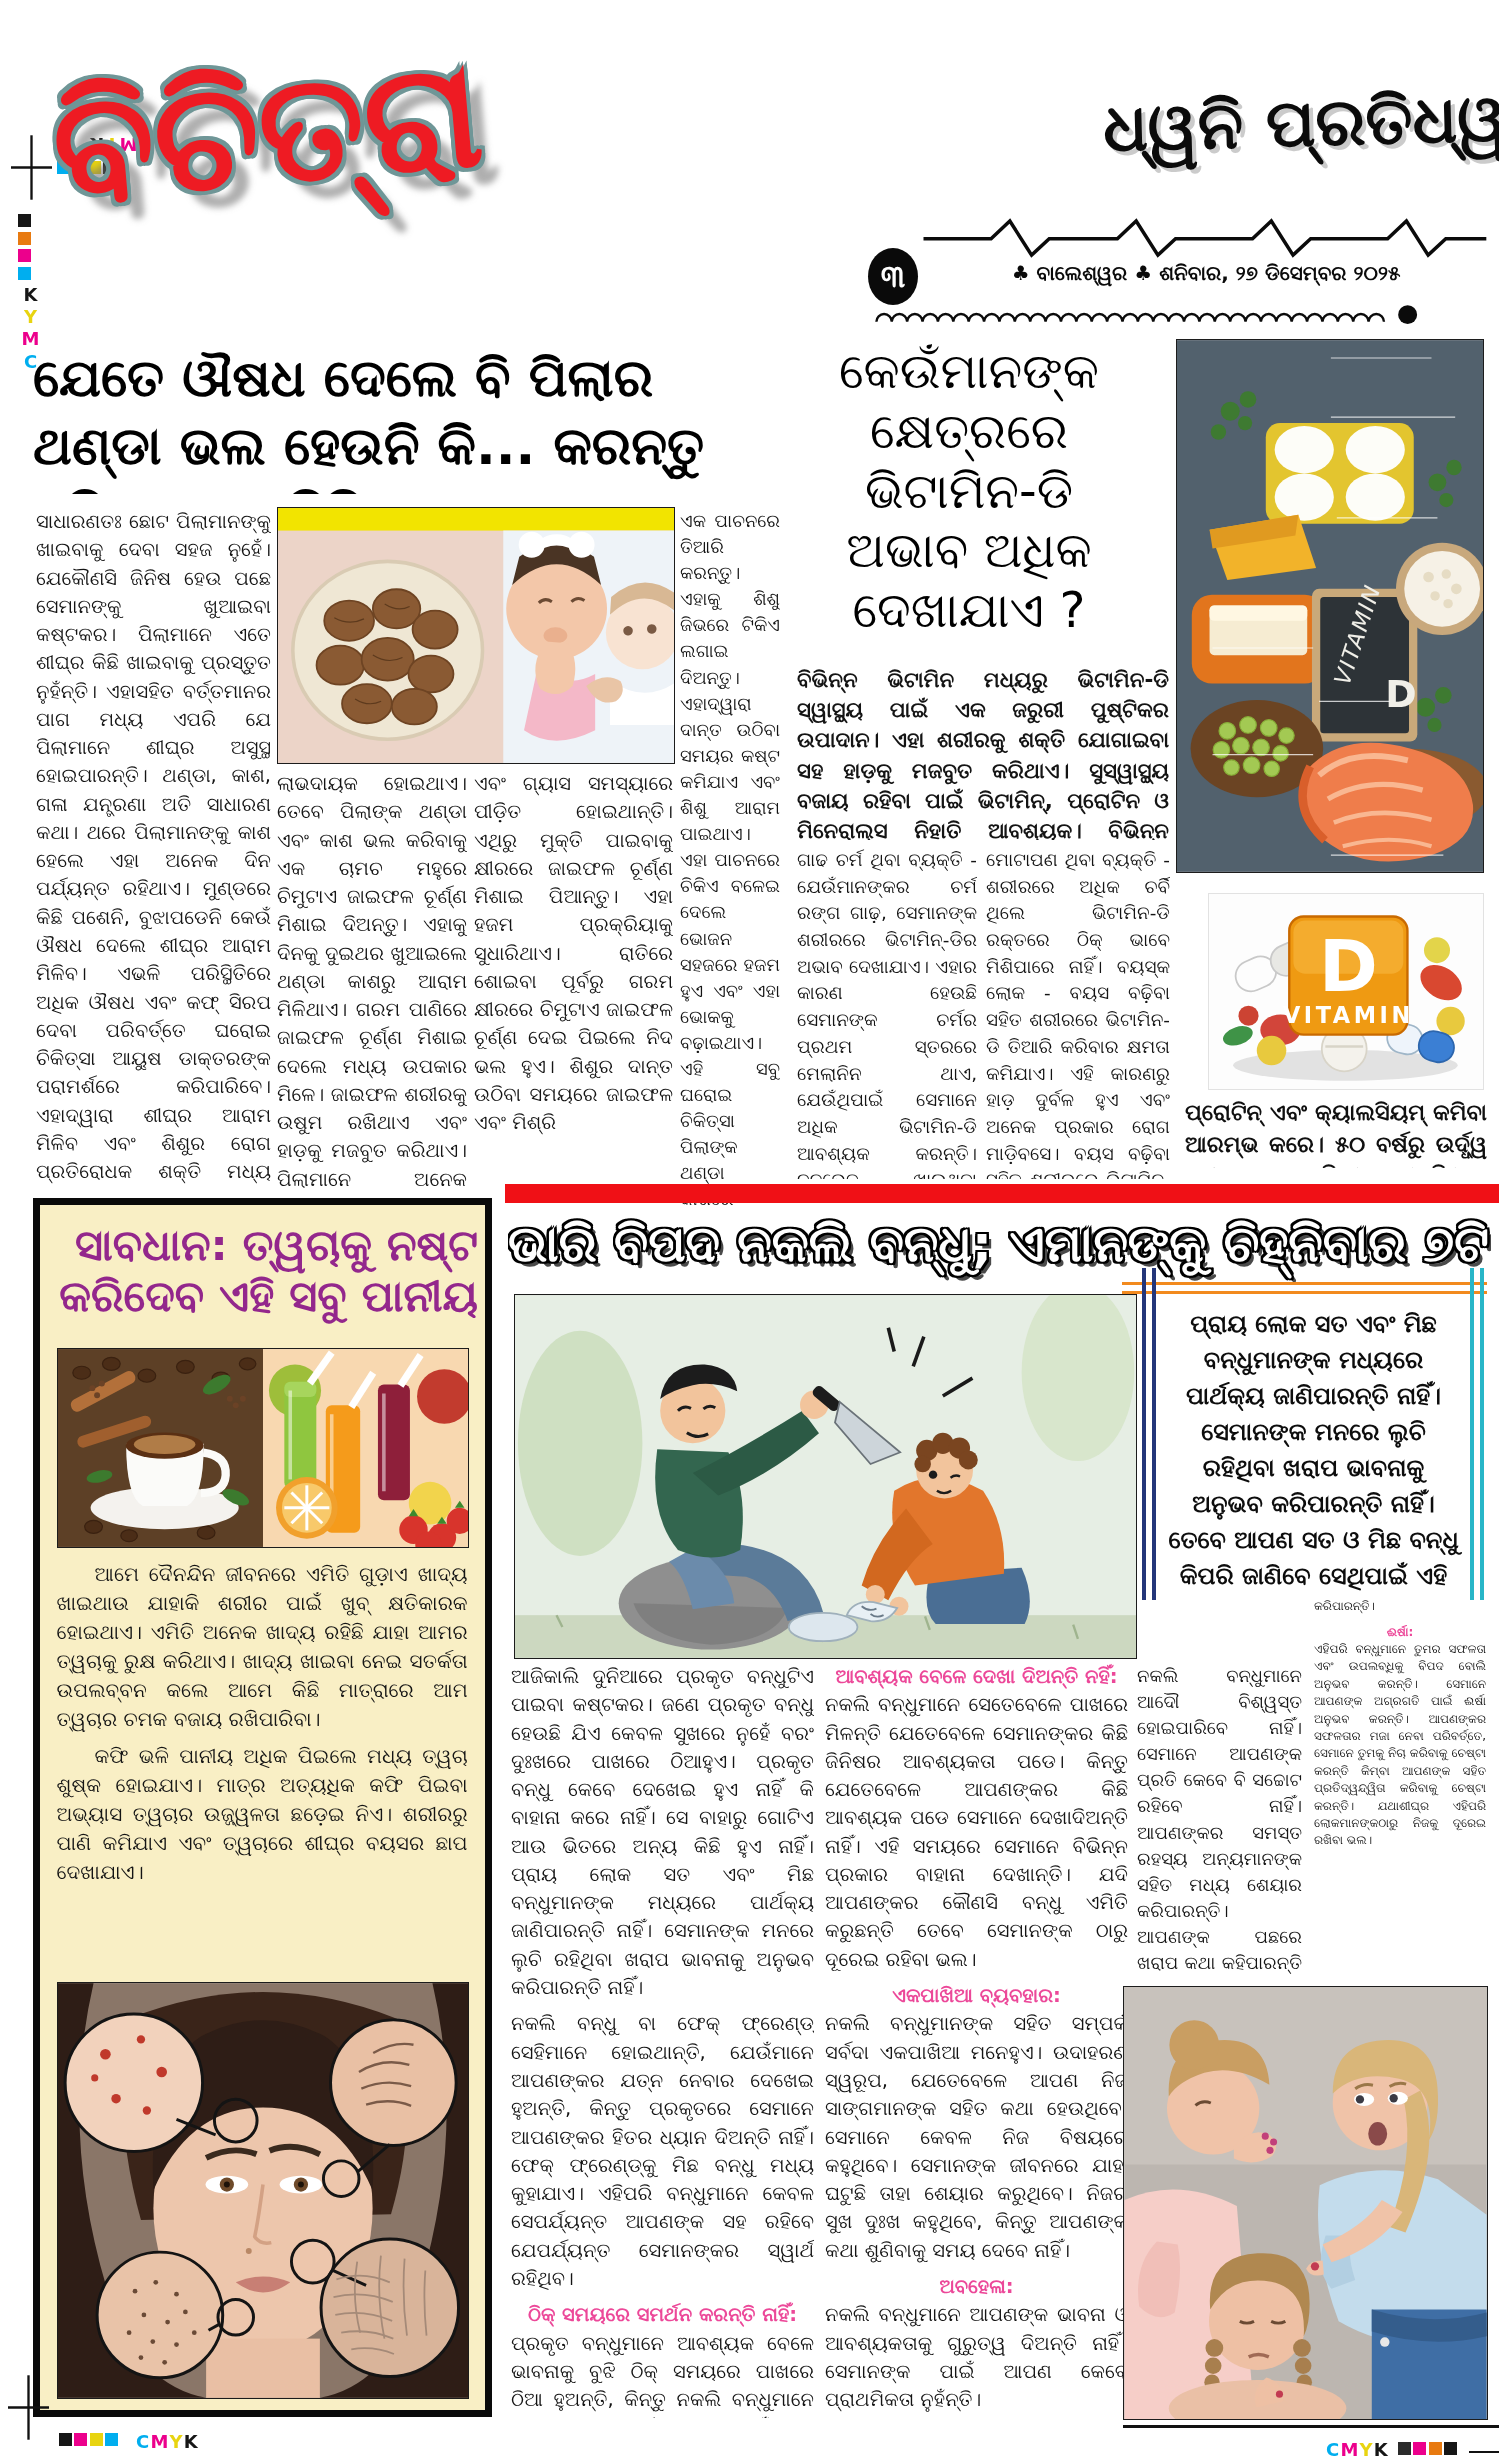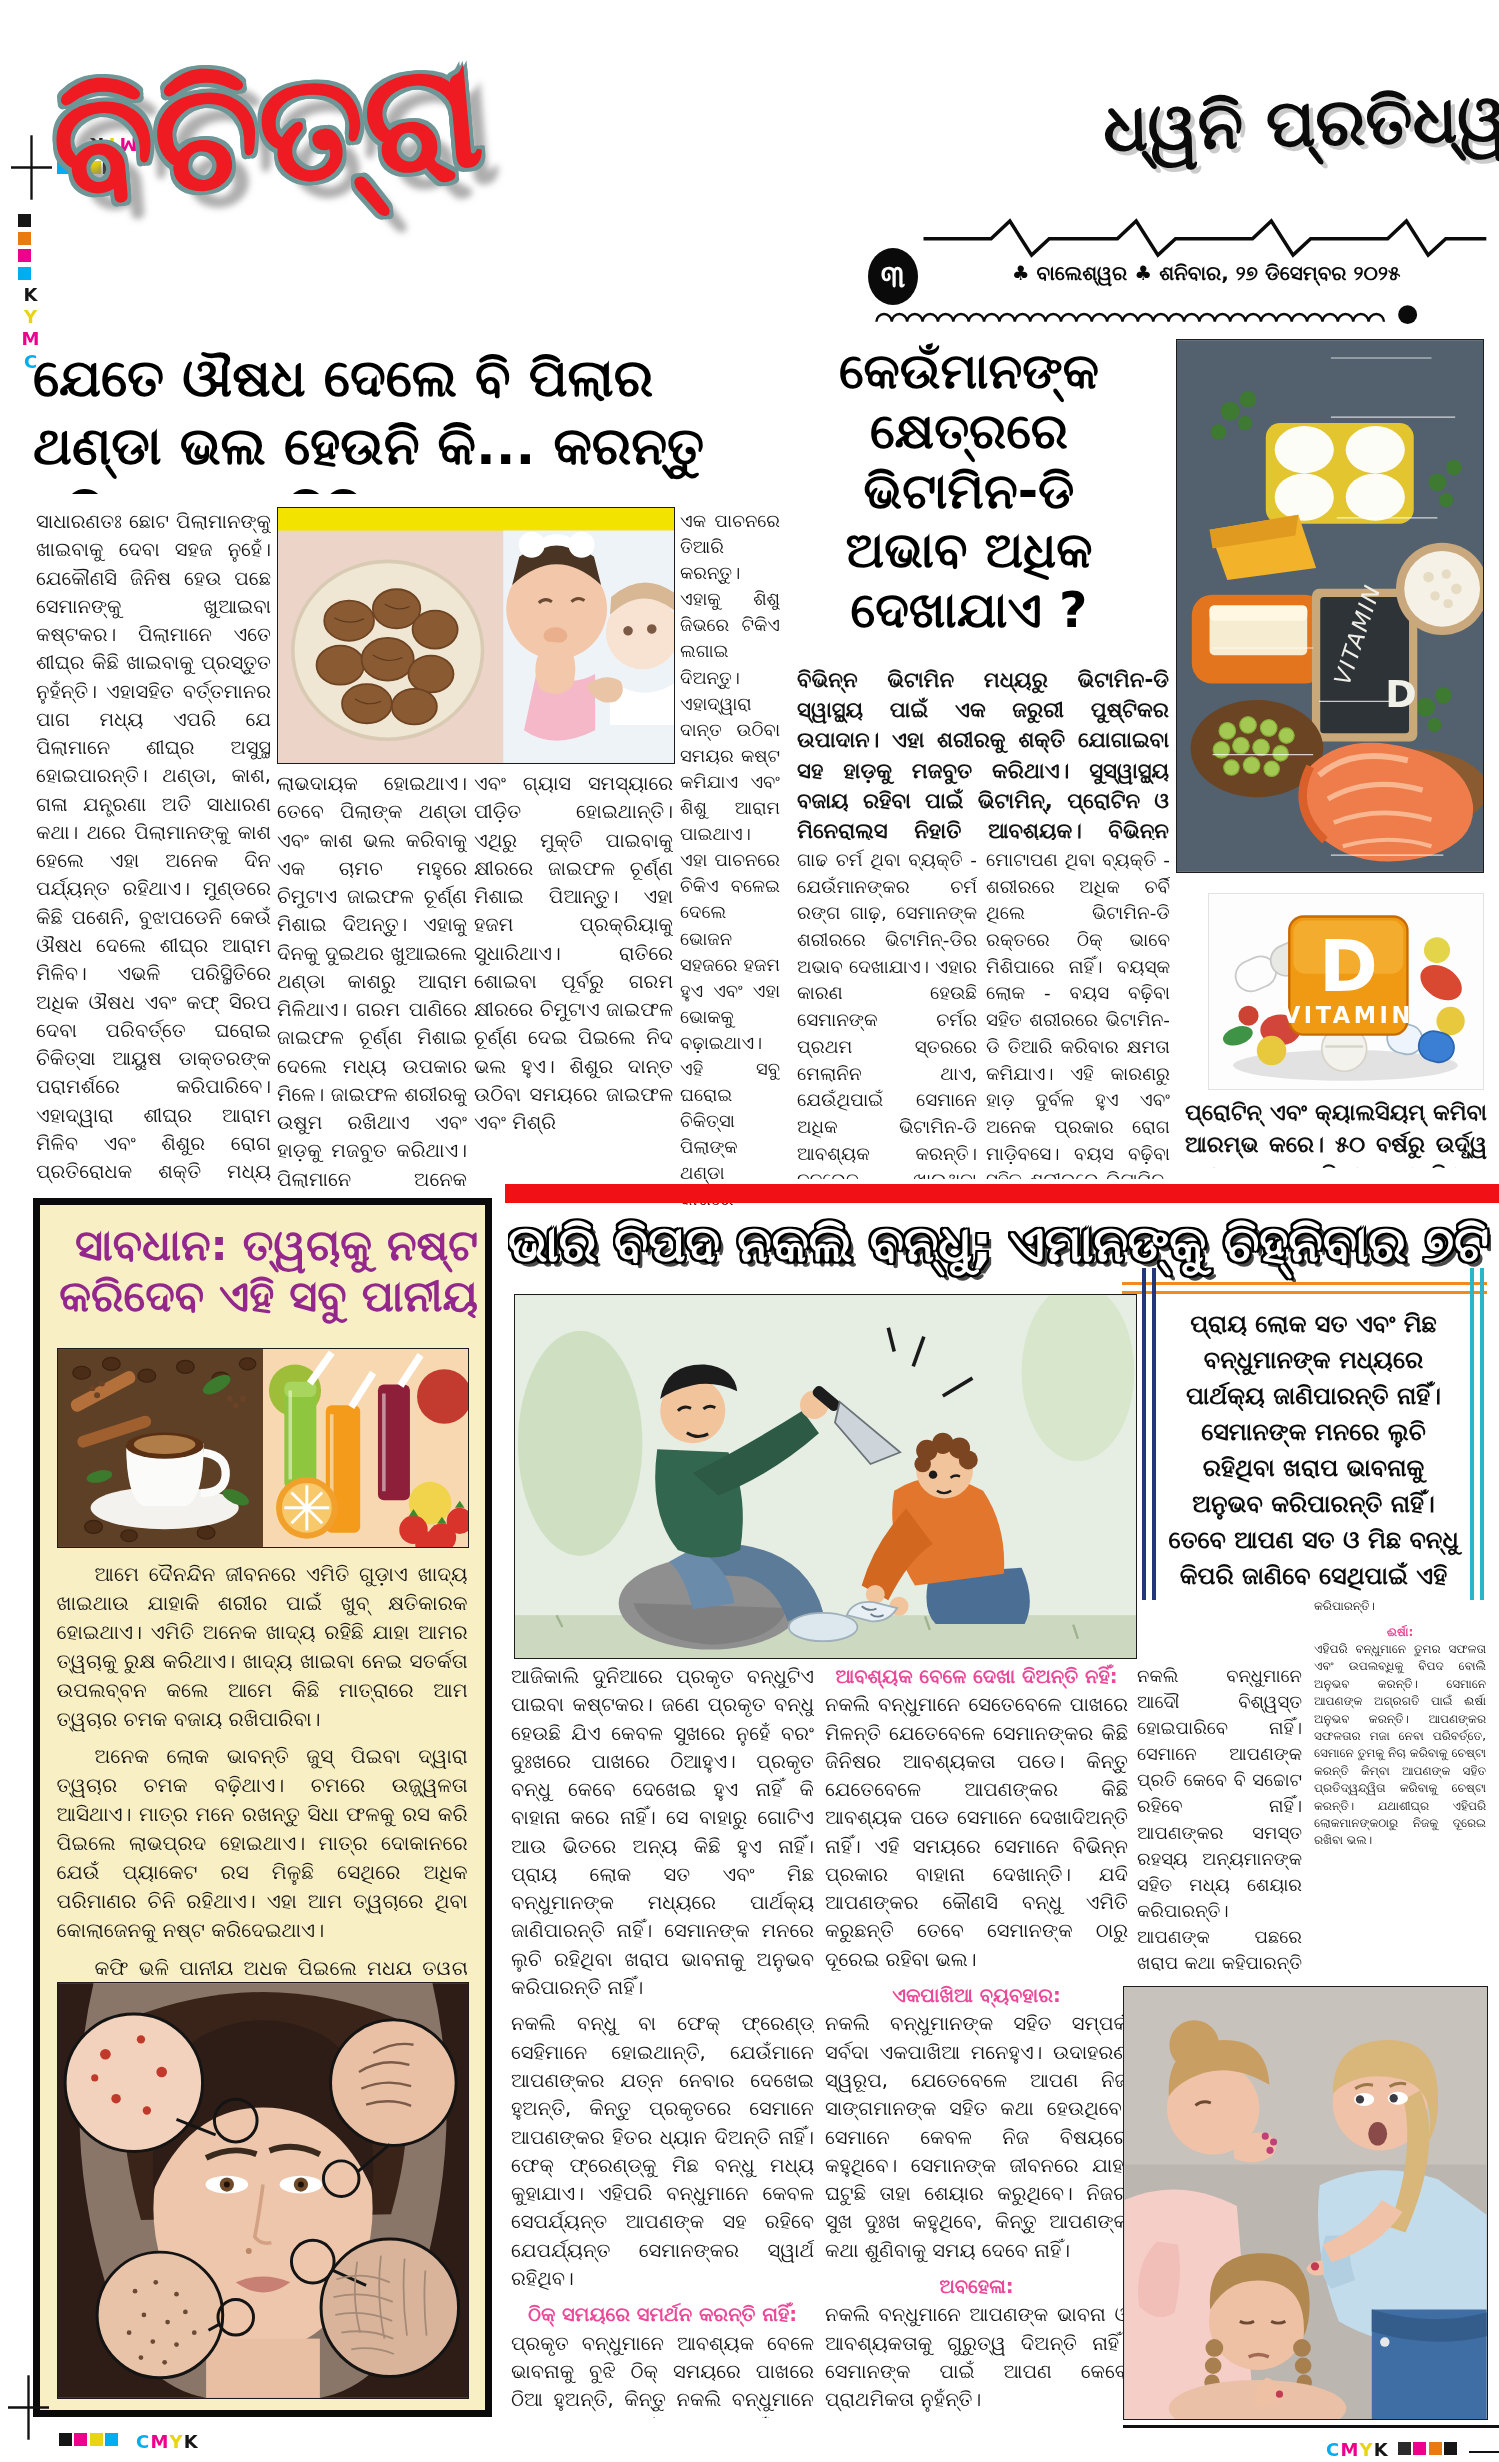--- a/index.html
+++ b/index.html
@@ -20,21 +20,21 @@
   .nameplate{font-weight:900;font-size:66px;line-height:1.05;color:#0b0b0b;white-space:nowrap;
     text-shadow:4.1px 4.1px 0 rgba(140,140,140,.45);transform:rotate(-1.5deg);}
   .page-badge{background:#0a0a0a;border-radius:50%;color:#fff;font-weight:800;
     display:flex;align-items:center;justify-content:center;font-size:31px;}
   .dateline{font-weight:700;font-size:20px;color:#0a0a0a;text-align:center;white-space:nowrap;}
   
   .hl-black{font-weight:800;color:#000;}
   .hl-outline{font-weight:800;color:#fff;white-space:nowrap;
     text-shadow:-2.4px -2.4px 0 #000,2.4px -2.4px 0 #000,-2.4px 2.4px 0 #000,2.4px 2.4px 0 #000,
       -2.4px 0 0 #000,2.4px 0 0 #000,0 -2.4px 0 #000,0 2.4px 0 #000,4.7px 4.7px 0 #4a4a4a;}
-  .vitd-line{font-weight:700;color:#000;text-align:center;font-size:49px;line-height:1.22;}
+  .vitd-line{font-weight:400;color:#000;text-align:center;font-size:49px;line-height:1.22;}
   .red-bar{background:#f01016;}
   
   .drinks-box{background:#f9efc5;border:7.7px solid #0a0a0a;}
   .purple-hl{color:#93278c;font-weight:800;font-size:43px;line-height:1.18;text-align:right;}
   
   .vline{width:4.1px;}
   .hline{height:3px;background:#f28a1e;}
   .blue{background:#24367a;} .teal{background:#28b6c8;}
   .introbox-text{font-size:24px;font-weight:700;line-height:1.5;text-align:center;color:#0d0d0d;overflow:hidden;}
   .photo-frame{border:1.8px solid #1c1c1c;overflow:hidden;background:#ccc;}
@@ -357,21 +357,20 @@
         <g fill="#3c8a2e">
             <polygon points="592,282 608,282 600,270"></polygon>
             <polygon points="640,295 656,295 648,283"></polygon>
             <polygon points="670,268 686,268 678,256"></polygon>
           </g>
       </svg>
     </div>
 
     <div class="abs body-text" style="left:16.6px;top:355px;width:411px;height:415px;font-size:20px;">
       <div class="para indent">ଆମେ ଦୈନନ୍ଦିନ ଜୀବନରେ ଏମିତି ଗୁଡ଼ାଏ ଖାଦ୍ୟ ଖାଇଥାଉ ଯାହାକି ଶରୀର ପାଇଁ ଖୁବ୍ କ୍ଷତିକାରକ ହୋଇଥାଏ। ଏମିତି ଅନେକ ଖାଦ୍ୟ ରହିଛି ଯାହା ଆମର ତ୍ୱଚାକୁ ରୁକ୍ଷ କରିଥାଏ। ଖାଦ୍ୟ ଖାଇବା ନେଇ ସତର୍କତା ଉପଲବ୍ବନ କଲେ ଆମେ କିଛି ମାତ୍ରାରେ ଆମ ତ୍ୱଚାର ଚମକ ବଜାୟ ରଖିପାରିବା।</div>
-      <div class="para indent">ଅନେକ ଲୋକ ଭାବନ୍ତି ଜୁସ୍ ପିଇବା ଦ୍ୱାରା ତ୍ୱଚାର ଚମକ ବଢ଼ିଥାଏ। ଚମରେ ଉଜ୍ଜ୍ୱଳତା ଆସିଥାଏ। ମାତ୍ର ମନେ ରଖନ୍ତୁ ସିଧା ଫଳକୁ ରସ କରି ପିଇଲେ ଲାଭପ୍ରଦ ହୋଇଥାଏ। ମାତ୍ର ଦୋକାନରେ ଯେଉଁ ପ୍ୟାକେଟ ରସ ମିଳୁଛି ସେଥିରେ ଅଧିକ ପରିମାଣର ଚିନି ରହିଥାଏ। ଏହା ଆମ ତ୍ୱଚାରେ ଥିବା କୋଲାଜେନକୁ ନଷ୍ଟ କରିଦେଇଥାଏ।</div>
       <div class="para indent">କଫି ଭଳି ପାନୀୟ ଅଧିକ ପିଇଲେ ମଧ୍ୟ ତ୍ୱଚା ଶୁଷ୍କ ହୋଇଯାଏ। ମାତ୍ର ଅତ୍ୟଧିକ କଫି ପିଇବା ଅଭ୍ୟାସ ତ୍ୱଚାର ଉଜ୍ଜ୍ୱଳତା ଛଡ଼େଇ ନିଏ। ଶରୀରରୁ ପାଣି କମିଯାଏ ଏବଂ ତ୍ୱଚାରେ ଶୀଘ୍ର ବୟସର ଛାପ ଦେଖାଯାଏ।</div>
 
     </div>
 
     <div class="abs photo-frame" style="left:16.6px;top:777px;width:410px;height:415px;">
       <svg width="410" height="415" viewBox="0 0 692 700">
         <rect width="692" height="700" fill="#8a7668"></rect>
         <path d="M60,0 q-60,260 30,540 q50,140 160,160 L0,700 0,0Z" fill="#2e1d16"></path>
         <path d="M632,0 q60,260 -30,540 q-50,140 -160,160 L692,700 692,0Z" fill="#2e1d16"></path>
         <path d="M120,60 q226,-90 452,0 q40,160 -10,330 L140,400 q-50,-180 -20,-340Z" fill="#3a2419"></path>

